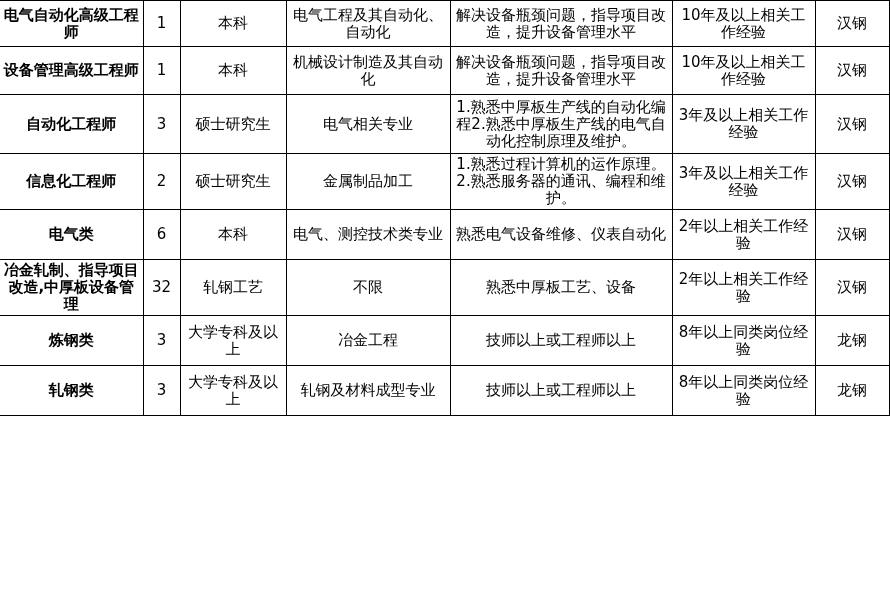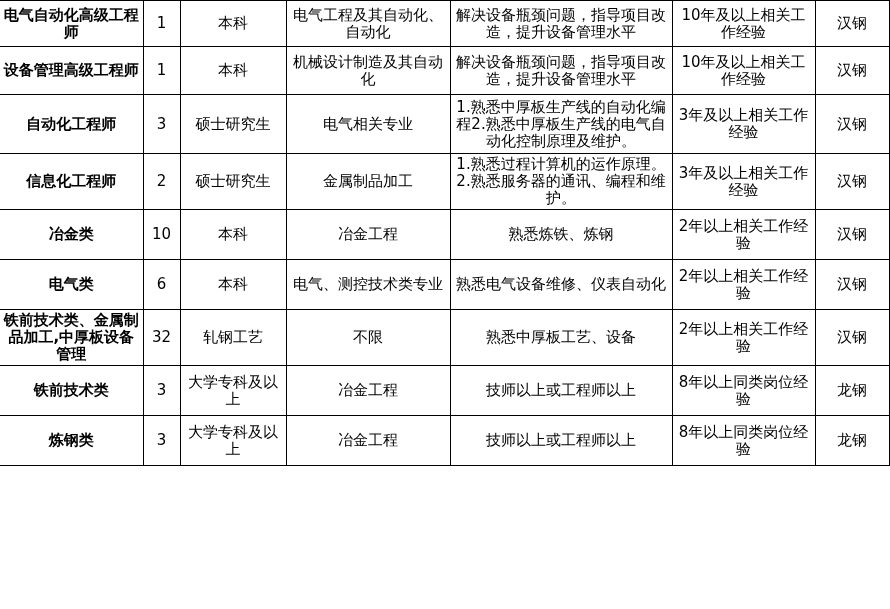--- a/index.html
+++ b/index.html
@@ -84,67 +84,58 @@
     <tr>
       <td class="c-pos">信息化工程师</td>
       <td>2</td>
       <td>硕士研究生</td>
       <td>金属制品加工</td>
       <td>1.熟悉过程计算机的运作原理。2.熟悉服务器的通讯、编程和维护。</td>
       <td>3年及以上相关工作经验</td>
       <td>汉钢</td>
     </tr>
 
-    <tr>
-      <td class="c-pos">冶金类</td>
-      <td>10</td>
-      <td>本科</td>
-      <td>冶金工程</td>
-      <td>熟悉炼铁、炼钢</td>
-      <td>2年以上相关工作经验</td>
-      <td>汉钢</td>
-    </tr>
 
 
     <tr>
       <td class="c-pos">电气类</td>
       <td>6</td>
       <td>本科</td>
       <td>电气、测控技术类专业</td>
       <td>熟悉电气设备维修、仪表自动化</td>
       <td>2年以上相关工作经验</td>
       <td>汉钢</td>
     </tr>
 
 
     <tr>
-      <td class="c-pos">铁前技术类、金属制品加工,中厚板设备管理</td>
+      <td class="c-pos">冶金轧制、指导项目改造,中厚板设备管理</td>
       <td>32</td>
       <td>轧钢工艺</td>
       <td>不限</td>
       <td>熟悉中厚板工艺、设备</td>
       <td>2年以上相关工作经验</td>
       <td>汉钢</td>
     </tr>
 
-    <tr>
-      <td class="c-pos">铁前技术类</td>
-      <td>3</td>
-      <td>大学专科及以上</td>
-      <td>冶金工程</td>
-      <td>技师以上或工程师以上</td>
-      <td>8年以上同类岗位经验</td>
-      <td>龙钢</td>
-    </tr>
 
     <tr>
       <td class="c-pos">炼钢类</td>
       <td>3</td>
       <td>大学专科及以上</td>
       <td>冶金工程</td>
       <td>技师以上或工程师以上</td>
       <td>8年以上同类岗位经验</td>
       <td>龙钢</td>
     </tr>
 
+    <tr>
+      <td class="c-pos">轧钢类</td>
+      <td>3</td>
+      <td>大学专科及以上</td>
+      <td>轧钢及材料成型专业</td>
+      <td>技师以上或工程师以上</td>
+      <td>8年以上同类岗位经验</td>
+      <td>龙钢</td>
+    </tr>
 
   </tbody>
 </table>
 
 </body></html>

